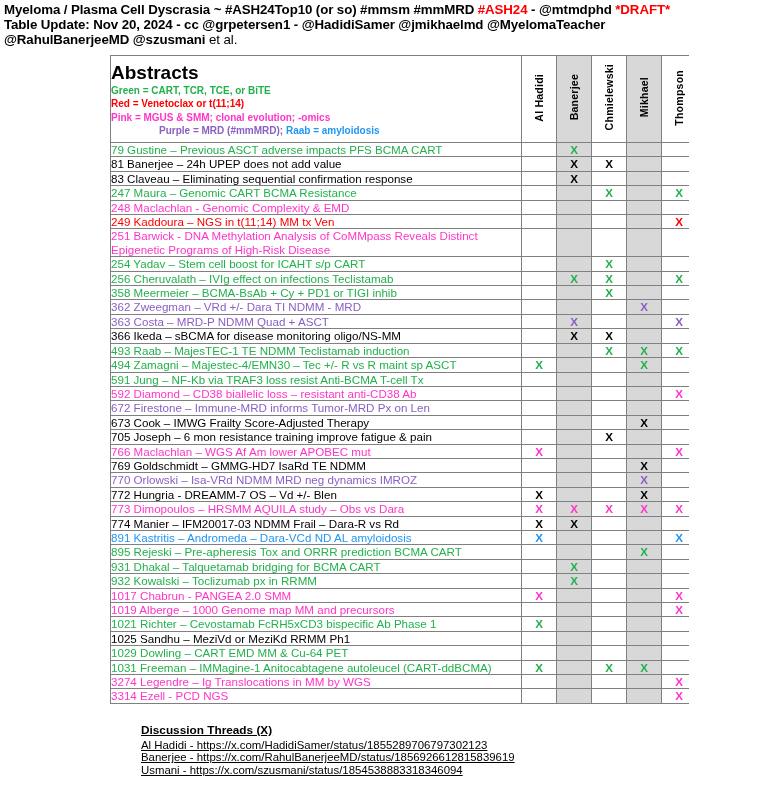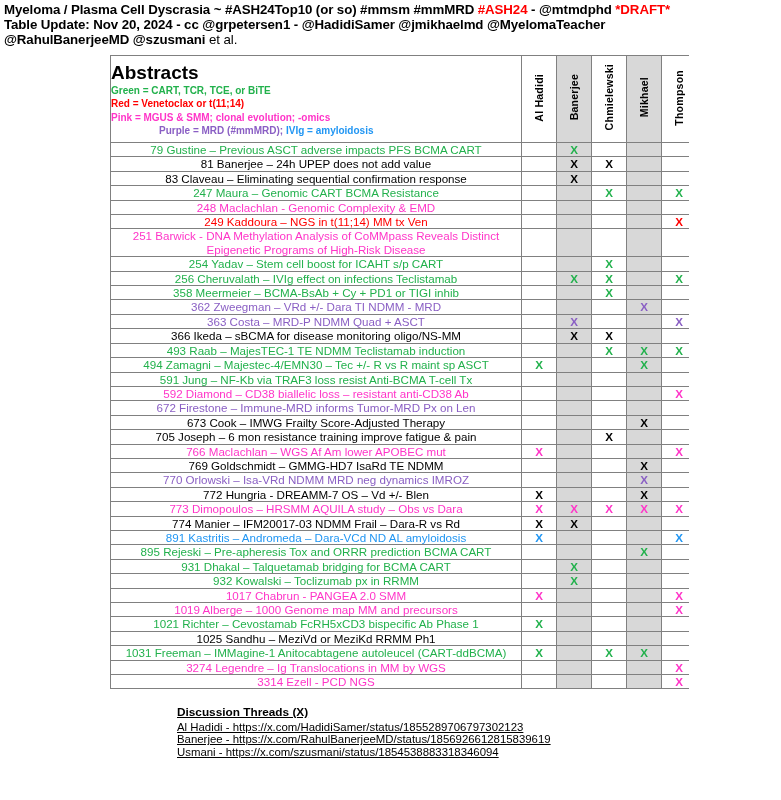--- a/index.html
+++ b/index.html
@@ -70,21 +70,21 @@
     line-height:1;
     margin:0 auto 3px auto;
     white-space:nowrap;
   }
 
   
   .abs{
     padding:1px 3px 1px 6px;
     font-size:11.6px;
     line-height:13.4px;
-    text-align:center;
+    text-align:left;
   }
   .abs.two{line-height:13.4px;}
 
   
   .mk{
     width:35px;
     text-align:center;
     font-size:11.6px;
     font-weight:bold;
     line-height:13.4px;
@@ -95,24 +95,23 @@
   .c-green{color:#22b14c;}
   .c-red{color:#ff0000;}
   .c-pink{color:#ff34c8;}
   .c-purple{color:#8a5fc4;padding-left:48px;}
   .c-blue{color:#2196f3;}
   .c-black{color:#000000;}
 
   
   .footer{
     position:absolute;
-    left:141px;top:706px;
+    left:141px;top:724px;
     font-size:11.4px;
     line-height:12.6px;
-    margin-left:36px;
   }
   .footer .fh{
     font-weight:bold;
     text-decoration:underline;
     font-size:11.8px;
     line-height:13.6px;
     margin-bottom:1px;
   }
   .footer .fl{white-space:nowrap;text-decoration:underline;}
 </style>
@@ -136,21 +135,21 @@
           <col style="width:35px">
           <col style="width:35px">
       </colgroup>
       <thead>
         <tr>
           <th class="legend">
             <div class="ttl">Abstracts</div>
             <div class="ln c-green">Green = CART, TCR, TCE, or BiTE</div>
             <div class="ln c-red">Red = Venetoclax or t(11;14)</div>
             <div class="ln c-pink">Pink = MGUS &amp; SMM; clonal evolution; -omics</div>
-            <div class="ln"><span class="c-purple">Purple = MRD (#mmMRD); </span><span class="c-blue">IVIg = amyloidosis</span></div>
+            <div class="ln"><span class="c-purple">Purple = MRD (#mmMRD); </span><span class="c-blue">Raab = amyloidosis</span></div>
           </th>
           <th class="vhead">
               <div class="rot">Al Hadidi</div>
             </th>
           <th class="vhead sh">
               <div class="rot">Banerjee</div>
             </th>
           <th class="vhead">
               <div class="rot">Chmielewski</div>
             </th>
@@ -466,20 +465,29 @@
           <tr>
             <td class="abs c-black">1025 Sandhu – MeziVd  or MeziKd RRMM Ph1</td>
             <td class="mk c-black"></td>
             <td class="mk c-black sh"></td>
             <td class="mk c-black"></td>
             <td class="mk c-black sh"></td>
             <td class="mk c-black"></td>
             <td class="mk c-black sh">X</td>
           </tr>
           <tr>
+            <td class="abs c-green">1029 Dowling – CART EMD MM &amp; Cu-64 PET</td>
+            <td class="mk c-green"></td>
+            <td class="mk c-green sh"></td>
+            <td class="mk c-green"></td>
+            <td class="mk c-green sh"></td>
+            <td class="mk c-green"></td>
+            <td class="mk c-green sh">X</td>
+          </tr>
+          <tr>
             <td class="abs c-green">1031 Freeman – IMMagine-1 Anitocabtagene autoleucel (CART-ddBCMA)</td>
             <td class="mk c-green">X</td>
             <td class="mk c-green sh"></td>
             <td class="mk c-green">X</td>
             <td class="mk c-green sh">X</td>
             <td class="mk c-green"></td>
             <td class="mk c-green sh">X</td>
           </tr>
           <tr>
             <td class="abs c-pink">3274 Legendre – Ig Translocations in MM by WGS</td>

